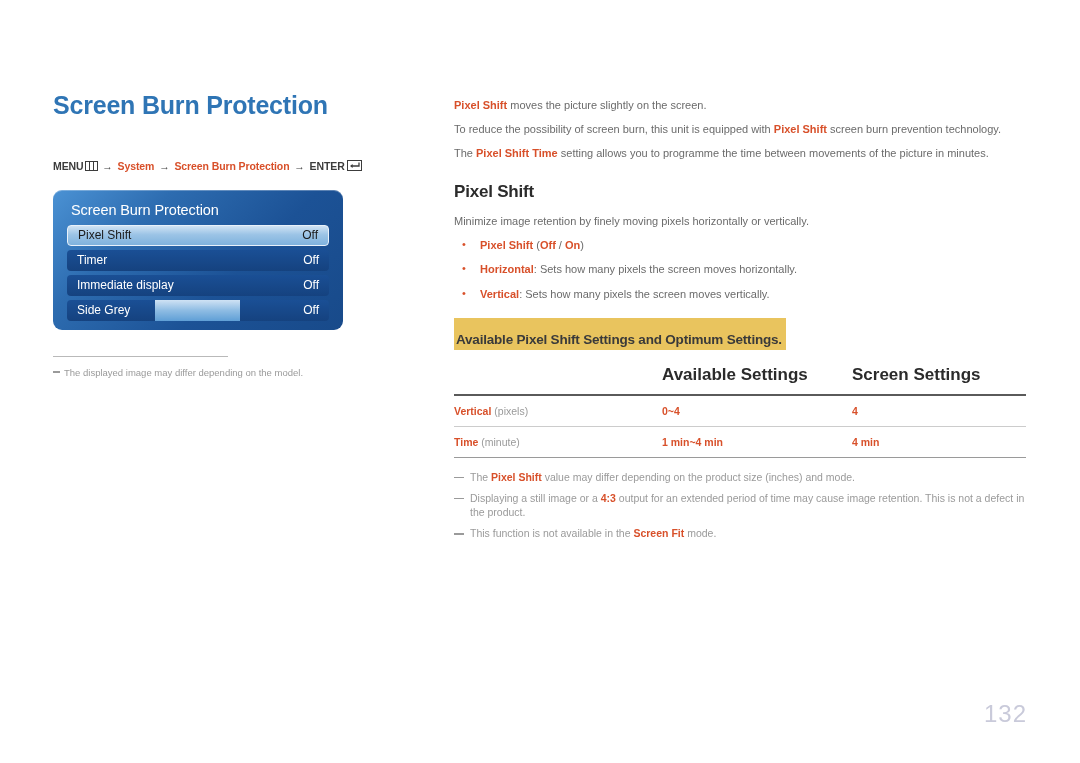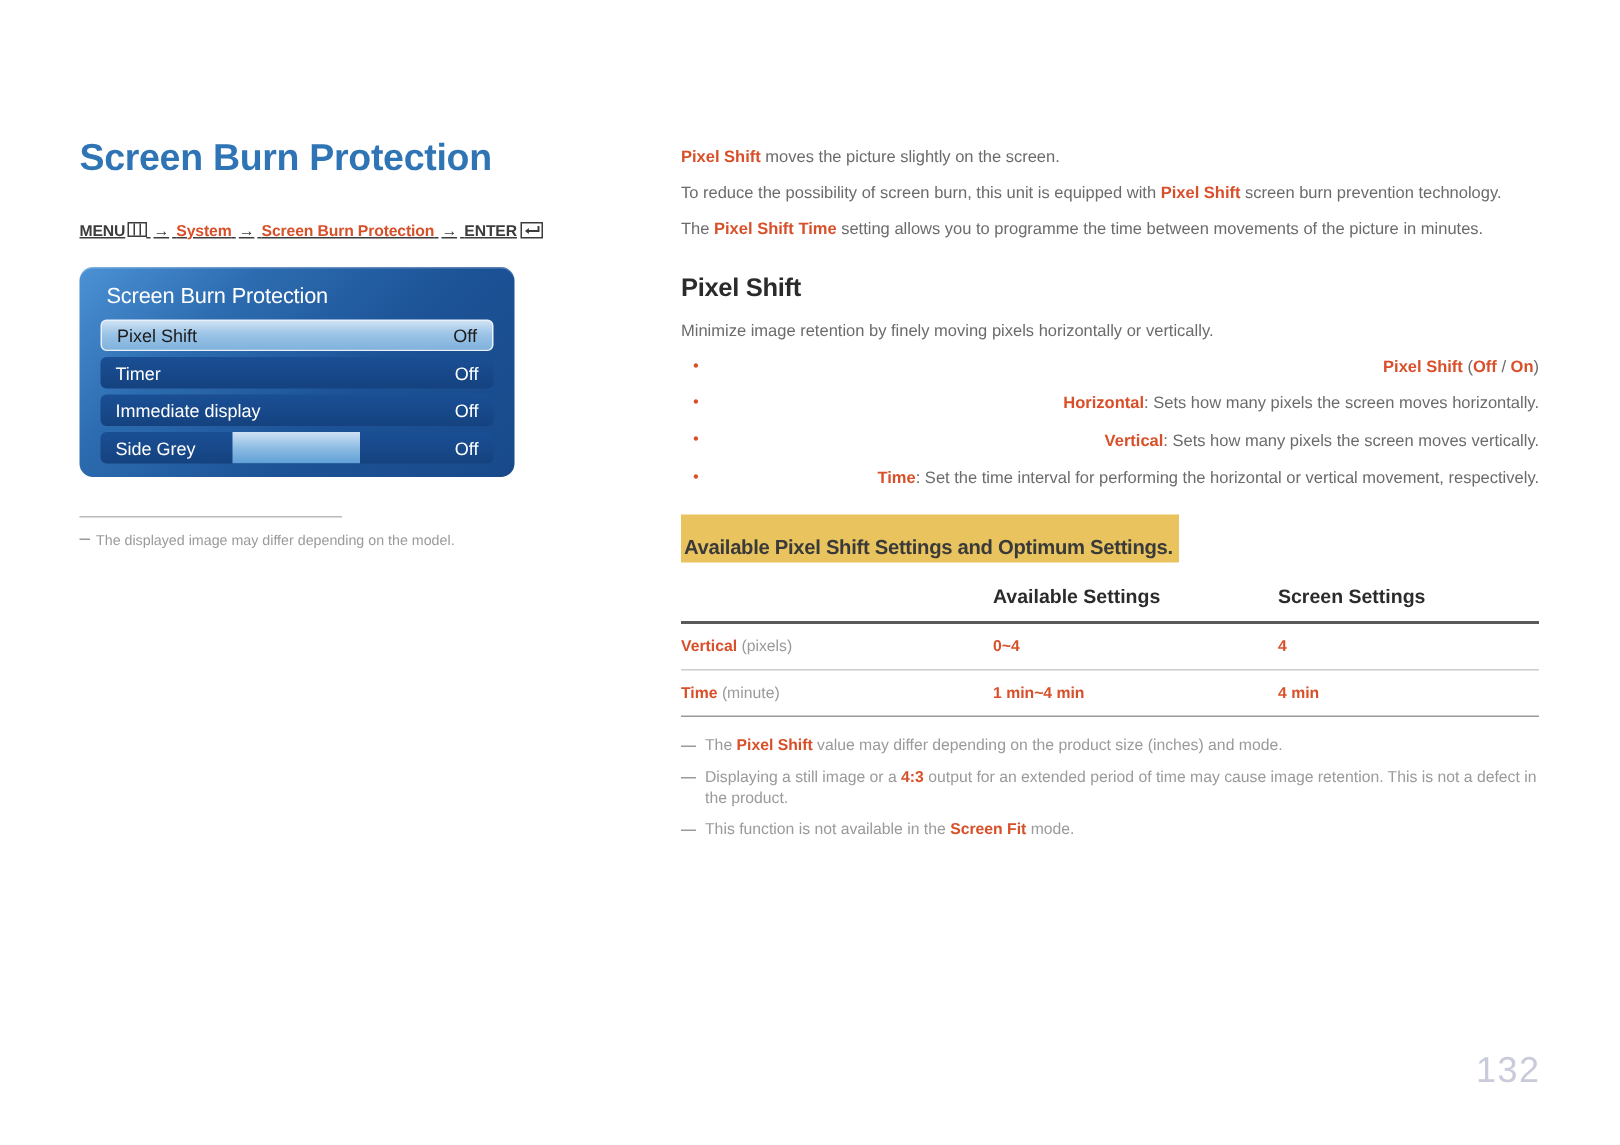--- a/index.html
+++ b/index.html
@@ -26,27 +26,26 @@
   .page-title {
     font-size: 25px;
     font-weight: bold;
     color: #2f75b5;
     letter-spacing: -0.2px;
     margin: 0;
     line-height: 1.1;
   }
 
   .breadcrumb {
-    margin-top: 28px;
+    margin-top: 40px;
     font-size: 10.5px;
     font-weight: bold;
     color: #3c3c3c;
     white-space: nowrap;
     letter-spacing: -0.1px;
-    text-decoration: underline;
   }
   .breadcrumb .bc-accent { color: #d8502a; }
   .breadcrumb .bc-arrow { color: #3c3c3c; font-weight: bold; padding: 0 2px; }
 
   .icon-menu {
     display: inline-block;
     width: 13px;
     height: 10px;
     border: 1.4px solid #3c3c3c;
     position: relative;
@@ -176,21 +175,21 @@
     margin: 21px 0 13px 0;
     letter-spacing: -0.2px;
   }
 
   .intro {
     font-size: 11px;
     color: #6b6b6b;
     margin: 0 0 11px 0;
   }
 
-  .bullets { margin: 0; padding: 0; list-style: none; text-align: right; }
+  .bullets { margin: 0; padding: 0; list-style: none; }
   .bullets > li {
     position: relative;
     padding-left: 26px;
     font-size: 11px;
     color: #6b6b6b;
     margin-bottom: 10px;
     line-height: 1.35;
   }
   .bullets > li::before {
     content: "•";
@@ -223,21 +222,21 @@
   }
 
   
   .spec-table {
     width: 572px;
     border-collapse: collapse;
     margin-top: 9px;
     table-layout: fixed;
   }
   .spec-table th {
-    font-size: 13px;
+    font-size: 17px;
     font-weight: bold;
     color: #2b2b2b;
     text-align: left;
     padding: 6px 0 9px 0;
   }
   .spec-table thead th { border-bottom: 2px solid #5a5a5a; }
   .spec-table td {
     font-size: 10.5px;
     padding: 9px 0 9px 0;
     border-bottom: 1px solid #cccccc;
@@ -340,23 +339,20 @@
 
   <ul class="bullets">
     <li>
       <span><span class="accent">Pixel Shift</span><span> (</span><span class="accent">Off</span><span> / </span><span class="accent">On</span><span>)</span></span>
     </li>
     <li>
       <span><span class="accent">Horizontal</span><span>: Sets how many pixels the screen moves horizontally.</span></span>
     </li>
     <li>
       <span><span class="accent">Vertical</span><span>: Sets how many pixels the screen moves vertically.</span></span>
-    </li>
-    <li>
-      <span><span class="accent">Time</span><span>: Set the time interval for performing the horizontal or vertical movement, respectively.</span></span>
     </li>
   </ul>
 
   <div class="highlight-head">Available Pixel Shift Settings and Optimum Settings.</div>
 
   <table class="spec-table">
     <colgroup>
       <col class="col-name">
         <col class="col-avail">
         <col class="col-opt">

